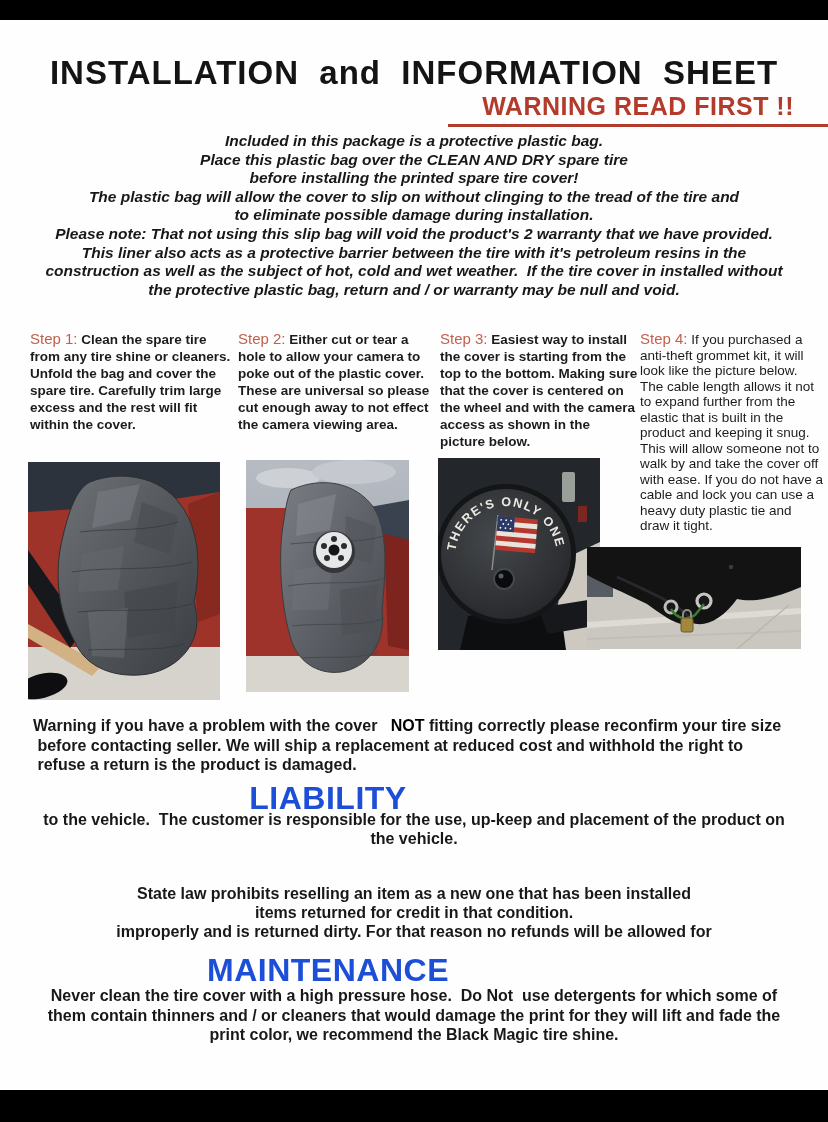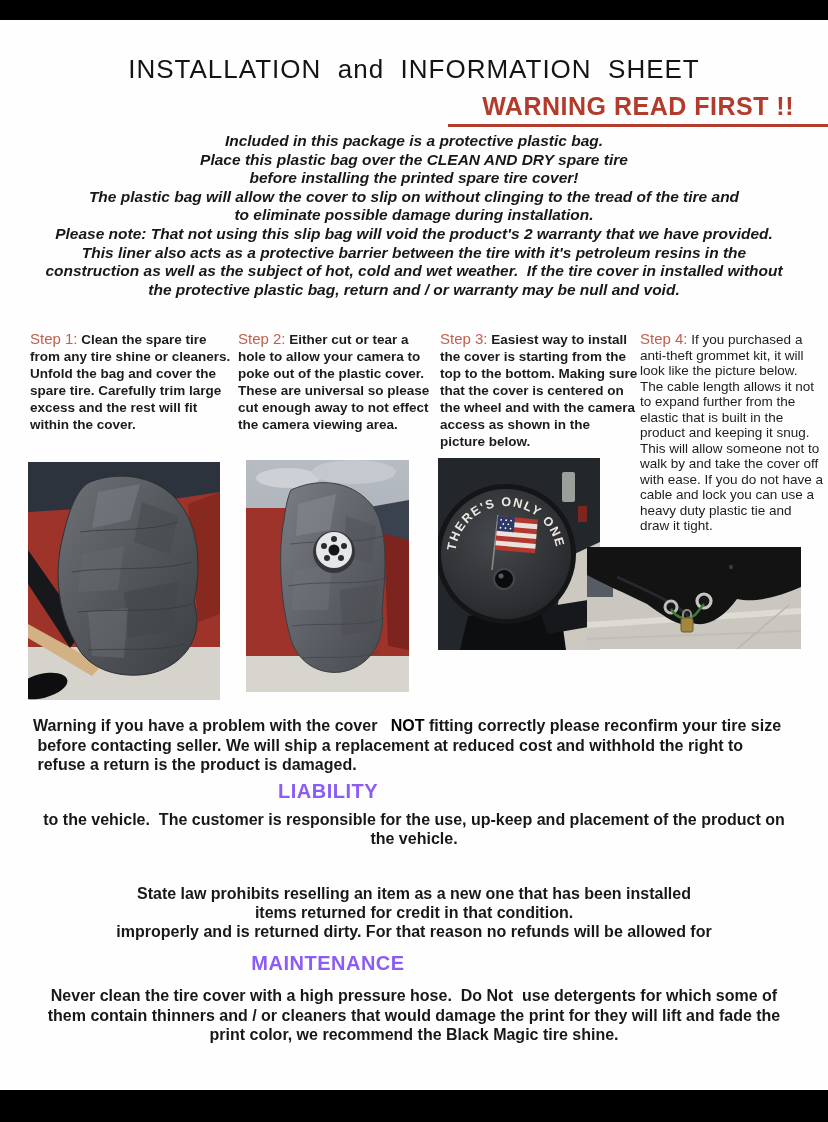--- a/index.html
+++ b/index.html
@@ -8,21 +8,21 @@
     font-family:"Liberation Sans","DejaVu Sans",sans-serif;
     -webkit-font-smoothing:antialiased;
   }
   .page{position:absolute;left:0;top:20px;width:828px;height:1070px;background:#fefefe;overflow:hidden;}
   .bar{position:absolute;left:0;width:828px;background:#000;}
   .bar.top{top:0;height:20px;}
   .bar.bottom{top:1090px;height:32px;}
 
   .title{
     position:absolute;left:0;top:34px;width:828px;text-align:center;
-    font-size:26px;font-weight:normal;color:#141414;letter-spacing:1px;white-space:pre;
+    font-size:33px;font-weight:bold;color:#141414;letter-spacing:1px;white-space:pre;
   }
   .warn-head-wrap{position:absolute;left:0;top:72px;width:828px;text-align:right;}
   .warn-head{
     display:inline-block;font-size:25px;font-weight:bold;color:#b23b2b;
     border-bottom:3px solid #b23b2b;padding:0 34px 3px 34px;letter-spacing:.5px;white-space:pre;
   }
 
   .intro{position:absolute;left:0;top:112px;width:828px;text-align:center;font-style:italic;}
   .intro .line{font-size:15.5px;font-weight:bold;color:#181818;line-height:18.6px;white-space:pre;}
 
@@ -41,21 +41,21 @@
   .photo2{left:246px;top:440px;width:163px;height:232px;}
   .photo3{left:438px;top:438px;width:162px;height:192px;}
   .photo4{left:587px;top:527px;width:214px;height:102px;}
 
   .warning-para{position:absolute;left:33px;top:696px;width:780px;}
   .warning-para .wline{font-size:16px;font-weight:bold;color:#181818;line-height:19.5px;white-space:pre;}
   .not-red{color:#000000;}
 
   .sec-head{
     position:absolute;left:0;width:656px;text-align:center;
-    font-size:20px;font-weight:bold;color:#8b5cf6;letter-spacing:.5px;white-space:pre;
+    font-size:32px;font-weight:bold;color:#1d4ed8;letter-spacing:.5px;white-space:pre;
   }
   .liability-head{top:760px;}
   .maintenance-head{top:932px;}
 
   .cblock{position:absolute;left:0;width:828px;text-align:center;}
   .cblock .line{font-size:16px;font-weight:bold;color:#181818;line-height:19px;white-space:pre;}
   .liability-lines{top:790px;}
   .statelaw-lines{top:864px;}
   .maintenance-lines{top:966px;}
   .maintenance-lines .line{line-height:19.5px;}

